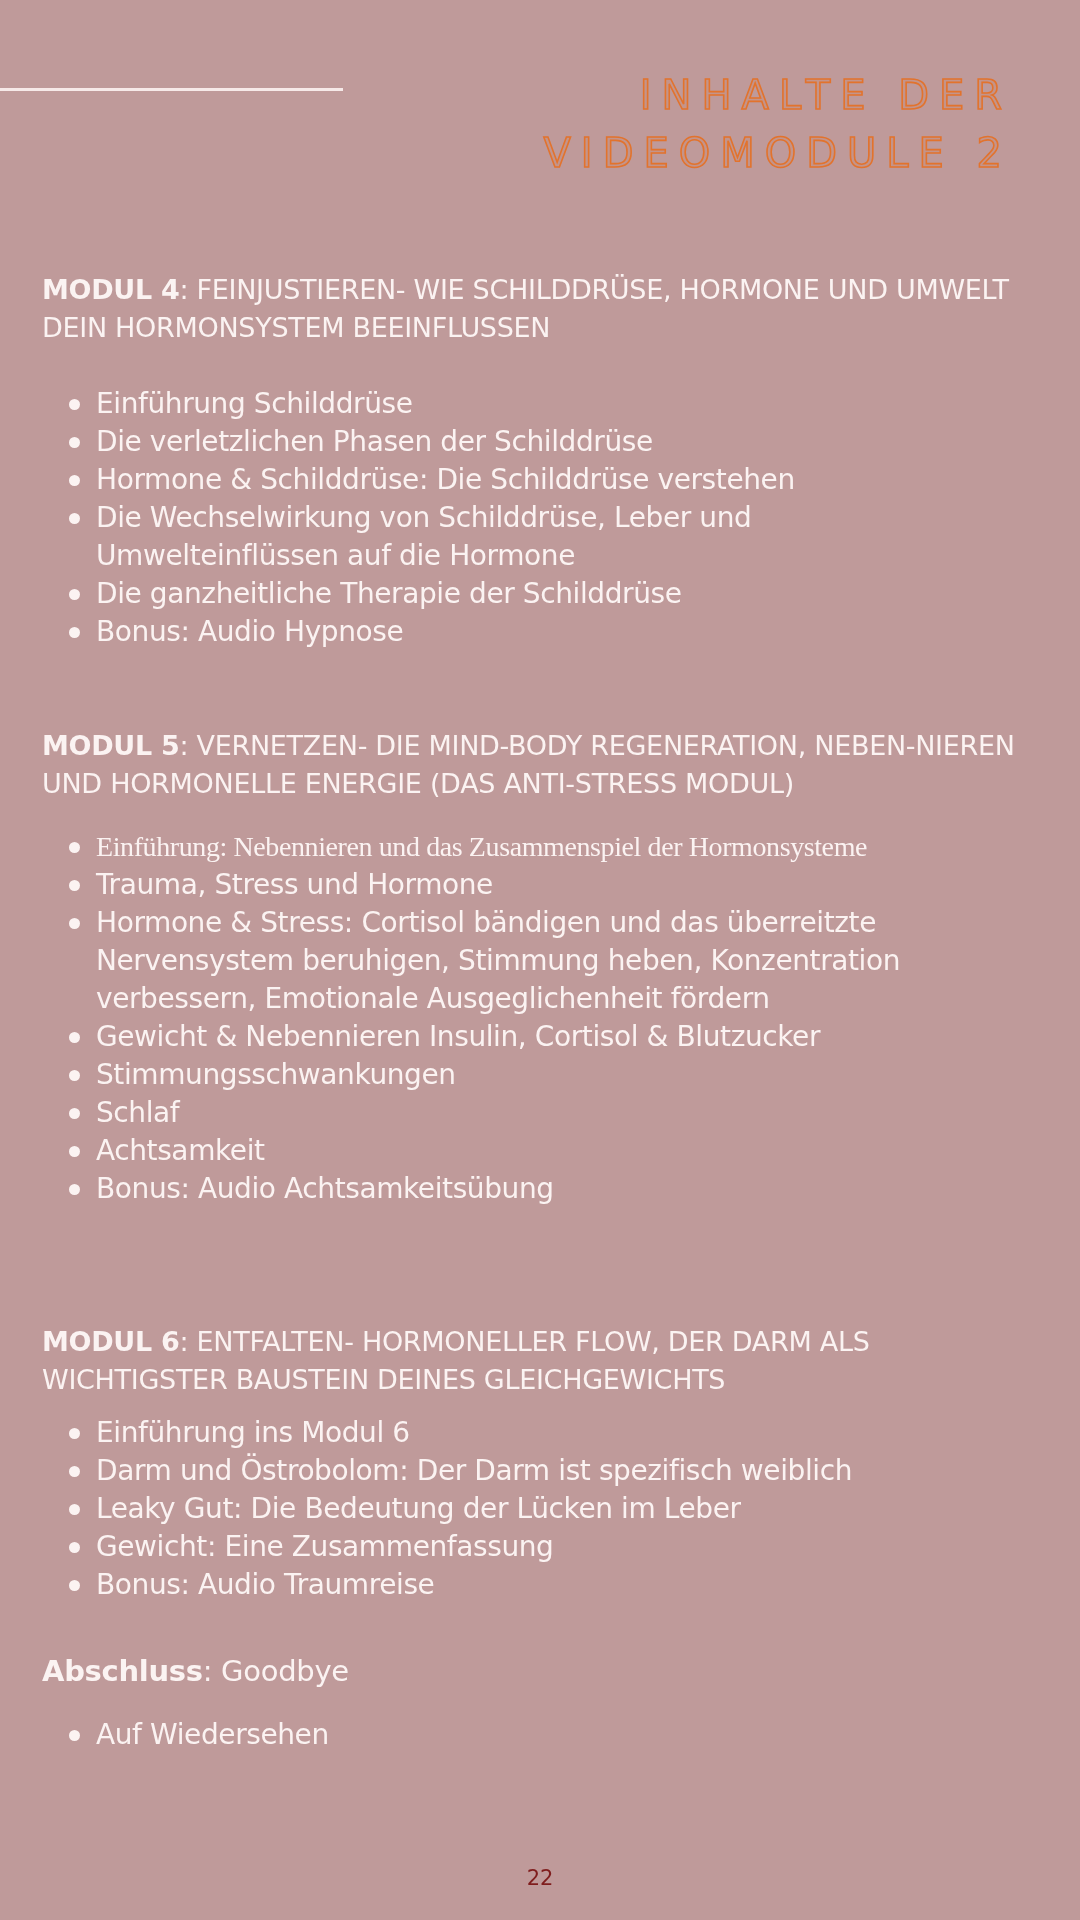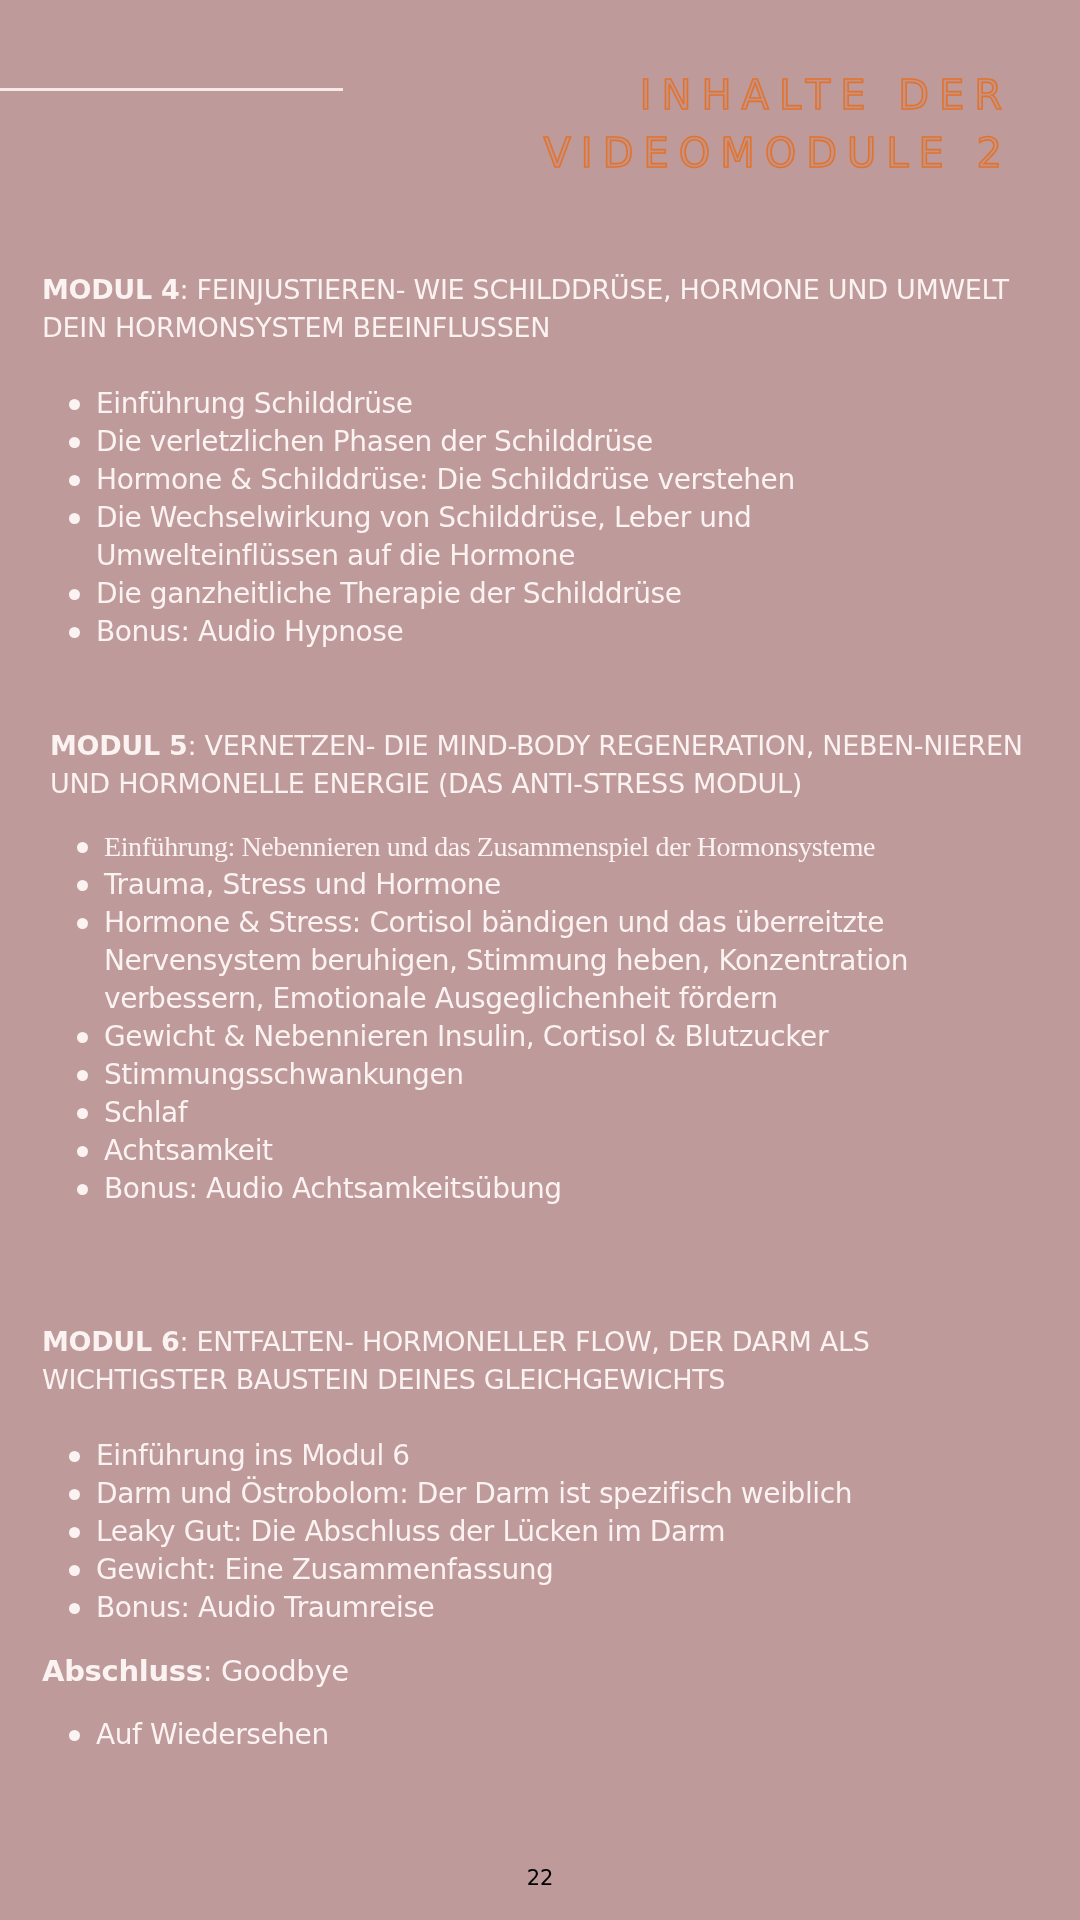--- a/index.html
+++ b/index.html
@@ -79,21 +79,21 @@
       border-radius: 50%;
       background: #fbf3f2;
     }
     .page-number {
       position: absolute;
       left: 0;
       width: 1080px;
       top: 1866px;
       text-align: center;
       font-size: 21px;
-      color: #000000;
+      color: #7f1d1d;
     }
   </style>
 </head>
 <body>
 
 <div class="rule"></div>
 
 <h1 class="title">
   <span>INHALTE DER</span>
   <span>VIDEOMODULE 2</span>
@@ -106,44 +106,44 @@
   <ul class="items" style="margin-top:38px;">
     <li><span class="bullet"></span><span>Einführung Schilddrüse</span></li>
     <li><span class="bullet"></span><span>Die verletzlichen Phasen der Schilddrüse</span></li>
     <li><span class="bullet"></span><span>Hormone &amp; Schilddrüse: Die Schilddrüse verstehen</span></li>
     <li style="padding-right:160px;"><span class="bullet"></span><span>Die Wechselwirkung von Schilddrüse, Leber und Umwelteinflüssen auf die Hormone</span></li>
     <li><span class="bullet"></span><span>Die ganzheitliche Therapie der Schilddrüse</span></li>
     <li><span class="bullet"></span><span>Bonus: Audio Hypnose</span></li>
   </ul>
 </section>
 
-<section class="section" style="top:727px;margin-left:8px;">
+<section class="section" style="top:727px;">
   <h2 class="section-heading">
     <span class="label">MODUL 5</span><span>: </span><span>VERNETZEN- DIE MIND-BODY REGENERATION, NEBEN-NIEREN UND HORMONELLE ENERGIE (DAS ANTI-STRESS MODUL)</span>
   </h2>
   <ul class="items" style="margin-top:25px;">
     <li style="padding-right:80px;font-family:Liberation Serif, serif;"><span class="bullet"></span><span>Einführung: Nebennieren und das Zusammenspiel der Hormonsysteme</span></li>
     <li><span class="bullet"></span><span>Trauma, Stress und Hormone</span></li>
     <li style="padding-right:30px;"><span class="bullet"></span><span>Hormone &amp; Stress: Cortisol bändigen und das überreitzte Nervensystem beruhigen, Stimmung heben, Konzentration verbessern, Emotionale Ausgeglichenheit fördern</span></li>
     <li><span class="bullet"></span><span>Gewicht &amp; Nebennieren Insulin, Cortisol &amp; Blutzucker</span></li>
     <li><span class="bullet"></span><span>Stimmungsschwankungen</span></li>
     <li><span class="bullet"></span><span>Schlaf</span></li>
     <li><span class="bullet"></span><span>Achtsamkeit</span></li>
     <li><span class="bullet"></span><span>Bonus: Audio Achtsamkeitsübung</span></li>
   </ul>
 </section>
 
 <section class="section" style="top:1323px;">
   <h2 class="section-heading">
     <span class="label">MODUL 6</span><span>: </span><span>ENTFALTEN- HORMONELLER FLOW, DER DARM ALS WICHTIGSTER BAUSTEIN DEINES GLEICHGEWICHTS</span>
   </h2>
-  <ul class="items" style="margin-top:38px;">
+  <ul class="items" style="margin-top:15px;">
     <li><span class="bullet"></span><span>Einführung ins Modul 6</span></li>
     <li><span class="bullet"></span><span>Darm und Östrobolom: Der Darm ist spezifisch weiblich</span></li>
-    <li><span class="bullet"></span><span>Leaky Gut: Die Abschluss der Lücken im Darm</span></li>
+    <li><span class="bullet"></span><span>Leaky Gut: Die Bedeutung der Lücken im Leber</span></li>
     <li><span class="bullet"></span><span>Gewicht: Eine Zusammenfassung</span></li>
     <li><span class="bullet"></span><span>Bonus: Audio Traumreise</span></li>
   </ul>
 </section>
 
 <section class="section" style="top:1652px;">
   <h2 class="section-heading" style="font-size:29px;">
     <span class="label">Abschluss</span><span>: </span><span>Goodbye</span>
   </h2>
   <ul class="items" style="margin-top:26px;">

